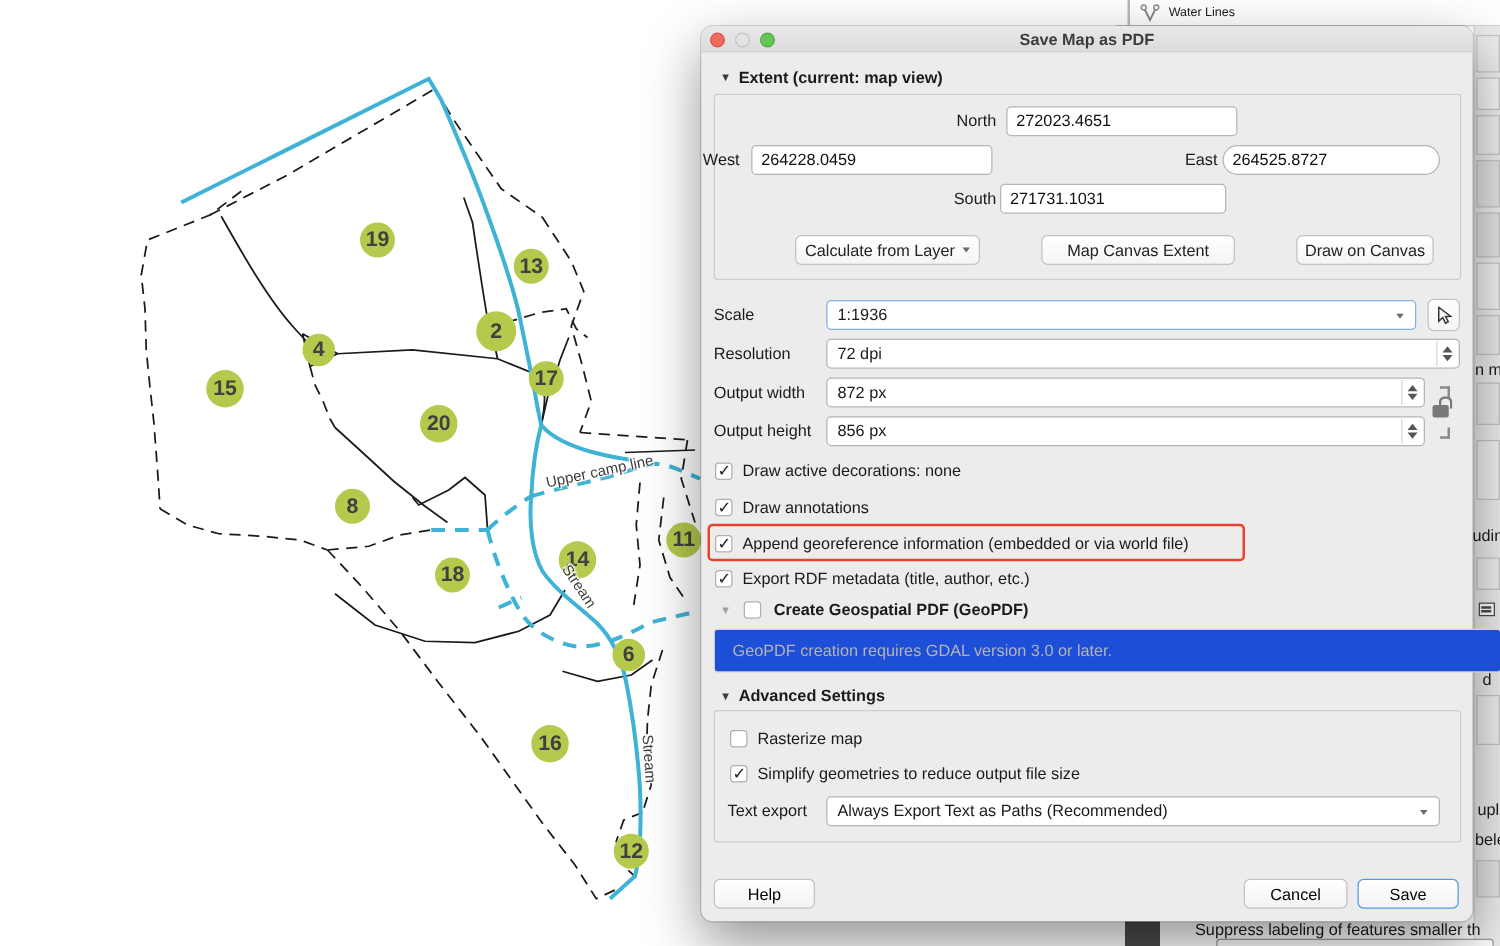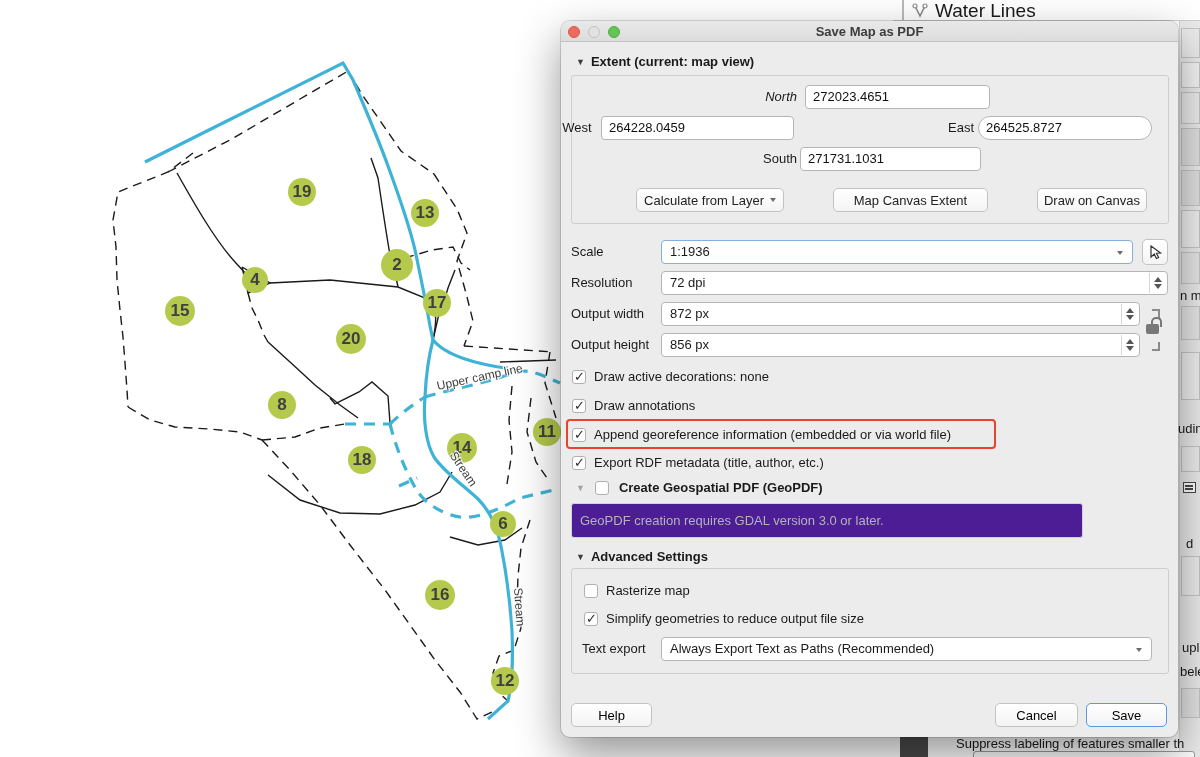--- a/index.html
+++ b/index.html
@@ -15,21 +15,21 @@
                text-shadow:0 0 3px #fff, 0 0 3px #fff, 0 0 2px #fff, 1px 1px 0 #fff, -1px -1px 0 #fff; }
   #maplabel-upper { left:436px; top:370px; transform:rotate(-12deg); }
   #maplabel-stream1 { left:444px; top:462px; transform:rotate(56deg); }
   #maplabel-stream2 { left:500px; top:600px; transform:rotate(86deg); }
 
   
   .bg-piece { position:absolute; }
   #layers-divider { left:902px; top:0; width:2px; height:21px; background:#b9b9b9; }
   #layers-hline { left:893px; top:20px; width:307px; height:1px; background:#cfcfcf; }
   #water-lines-row { left:908px; top:1px; height:19px; display:flex; align-items:center; gap:5px; background:#fff; padding:0 4px; }
-  #water-lines-label { font-size:19px; }
+  #water-lines-label { font-size:10px; }
   #right-strip { left:1179px; top:21px; width:21px; height:736px; background:#ebebeb; border-left:1px solid #d6d6d6; }
   .strip-box { position:absolute; left:1181px; width:19px; background:#e3e3e3; border:1px solid #c5c5c5; }
   .fragment { position:absolute; font-size:13px; color:#1a1a1a; white-space:nowrap; }
   #form-icon { position:absolute; left:1183px; top:482px; width:13px; height:11px; border:1.5px solid #4a4a4a; background:#fff; }
   #form-icon::before { content:""; position:absolute; left:1px; top:2px; width:8px; height:1.5px; background:#4a4a4a; box-shadow:0 3px 0 #4a4a4a; }
   #bottom-dark-square { left:900px; top:737px; width:28px; height:20px; background:#4b4b4b; }
   #bottom-text { left:956px; top:736px; width:244px; overflow:hidden; white-space:nowrap; font-size:13px; }
   #bottom-input { left:973px; top:751px; width:222px; height:18px; background:#fff; border:1px solid #9c9c9c; border-radius:3px; }
 
   
@@ -67,22 +67,22 @@
   .spin .dn { width:0;height:0;border-left:4px solid transparent;border-right:4px solid transparent;border-top:5px solid #555; }
 
   #cursor-btn { left:581px; top:218px; width:26px; height:26px; }
 
   .checkrow { position:absolute; display:flex; align-items:center; gap:8px; }
   .cb { width:14px; height:14px; background:#fff; border:1px solid #b0b0b0; border-radius:3px; position:relative; flex:none; }
   .cb.on::after { content:"✓"; position:absolute; left:1px; top:-2px; font-size:13px; font-weight:700; color:#2b2b2b; }
   .checkrow .lbl { font-size:13px; }
   #highlight-rect { position:absolute; left:5px; top:398px; width:430px; height:30px; border:2.5px solid #e8432c; border-radius:4px; }
 
-  #geopdf-note { position:absolute; left:10px; top:482px; width:512px; height:35px; background:#4c1d95; border:1px solid #d2d2d2;
-                 border-radius:3px; font-size:13px; color:#b4b4b4; line-height:33px; padding:0 8px; }
+  #geopdf-note { position:absolute; left:10px; top:482px; width:630px; height:35px; background:#1d4ed8; border:1px solid #d2d2d2;
+                 border-radius:3px; font-size:13px; color:#b4b4b4; line-height:33px; padding:0 14px; }
 
   
   .bracket-top { position:absolute; left:591px; top:288px; width:8px; height:9px; border-top:2px solid #8a8a8a; border-right:2px solid #8a8a8a; }
   .bracket-bot { position:absolute; left:591px; top:321px; width:8px; height:9px; border-bottom:2px solid #8a8a8a; border-right:2px solid #8a8a8a; }
   #lock { position:absolute; left:585px; top:303px; width:13px; height:10px; background:#787878; border-radius:2px; }
   #lock::before { content:""; position:absolute; left:5px; top:-7px; width:7px; height:8px; border:2.5px solid #787878; border-bottom:none; border-radius:5px 5px 0 0; }
 
   .dlg-btn { position:absolute; height:24px; background:linear-gradient(#ffffff,#f3f3f3); border:1px solid #c3c3c3; border-radius:5px;
              font-size:13px; display:flex; align-items:center; justify-content:center; }
   #save-btn { border:1.5px solid #569be4; }
@@ -196,21 +196,21 @@
     <span class="light" id="light-zoom"></span>
     <span id="dialog-title">Save Map as PDF</span>
   </div>
 
   <div class="section-header" style="left:15px;top:33px;">
     <span class="tri">▼</span>
     <span>Extent (current: map view)</span>
   </div>
   <div class="groupbox" style="left:10px;top:54px;width:598px;height:149px;"></div>
 
-  <div class="field-label" style="left:136px;top:64px;width:100px;text-align:right;font-style:italic;">North</div>
+  <div class="field-label" style="left:136px;top:64px;width:100px;text-align:right;">North</div>
   <div class="txt" style="left:244px;top:64px;width:185px;">272023.4651</div>
 
   <div class="field-label" style="left:-4px;top:95px;width:40px;text-align:center;">West</div>
   <div class="txt" style="left:40px;top:95px;width:193px;">264228.0459</div>
   <div class="field-label" style="left:364px;top:95px;width:49px;text-align:right;">East</div>
   <div class="txt" style="left:417px;top:95px;width:174px;border-radius:12px;">264525.8727</div>
 
   <div class="field-label" style="left:136px;top:126px;width:100px;text-align:right;">South</div>
   <div class="txt" style="left:239px;top:126px;width:181px;">271731.1031</div>
 

